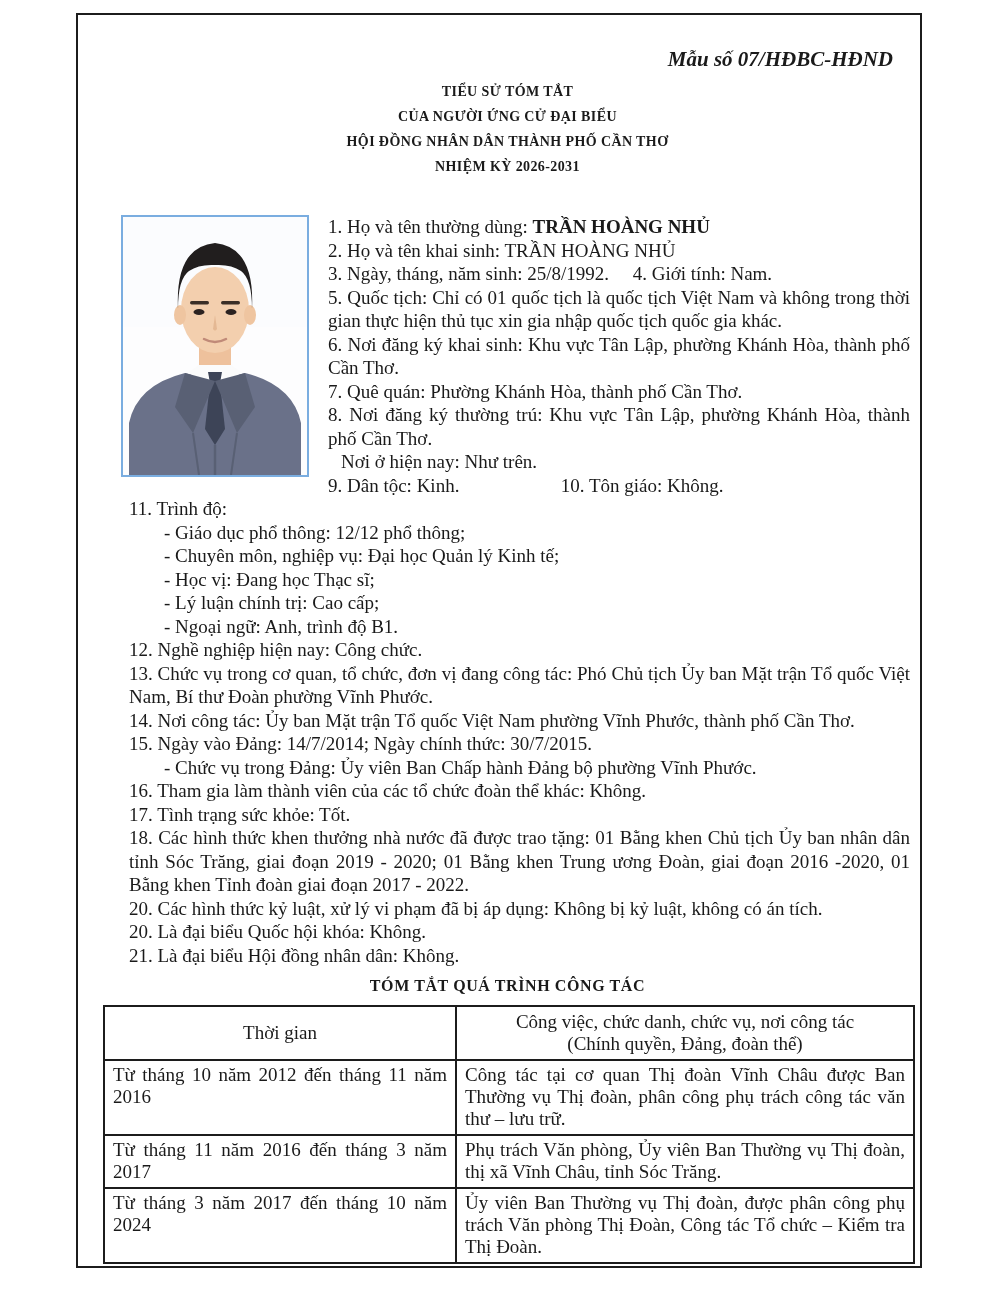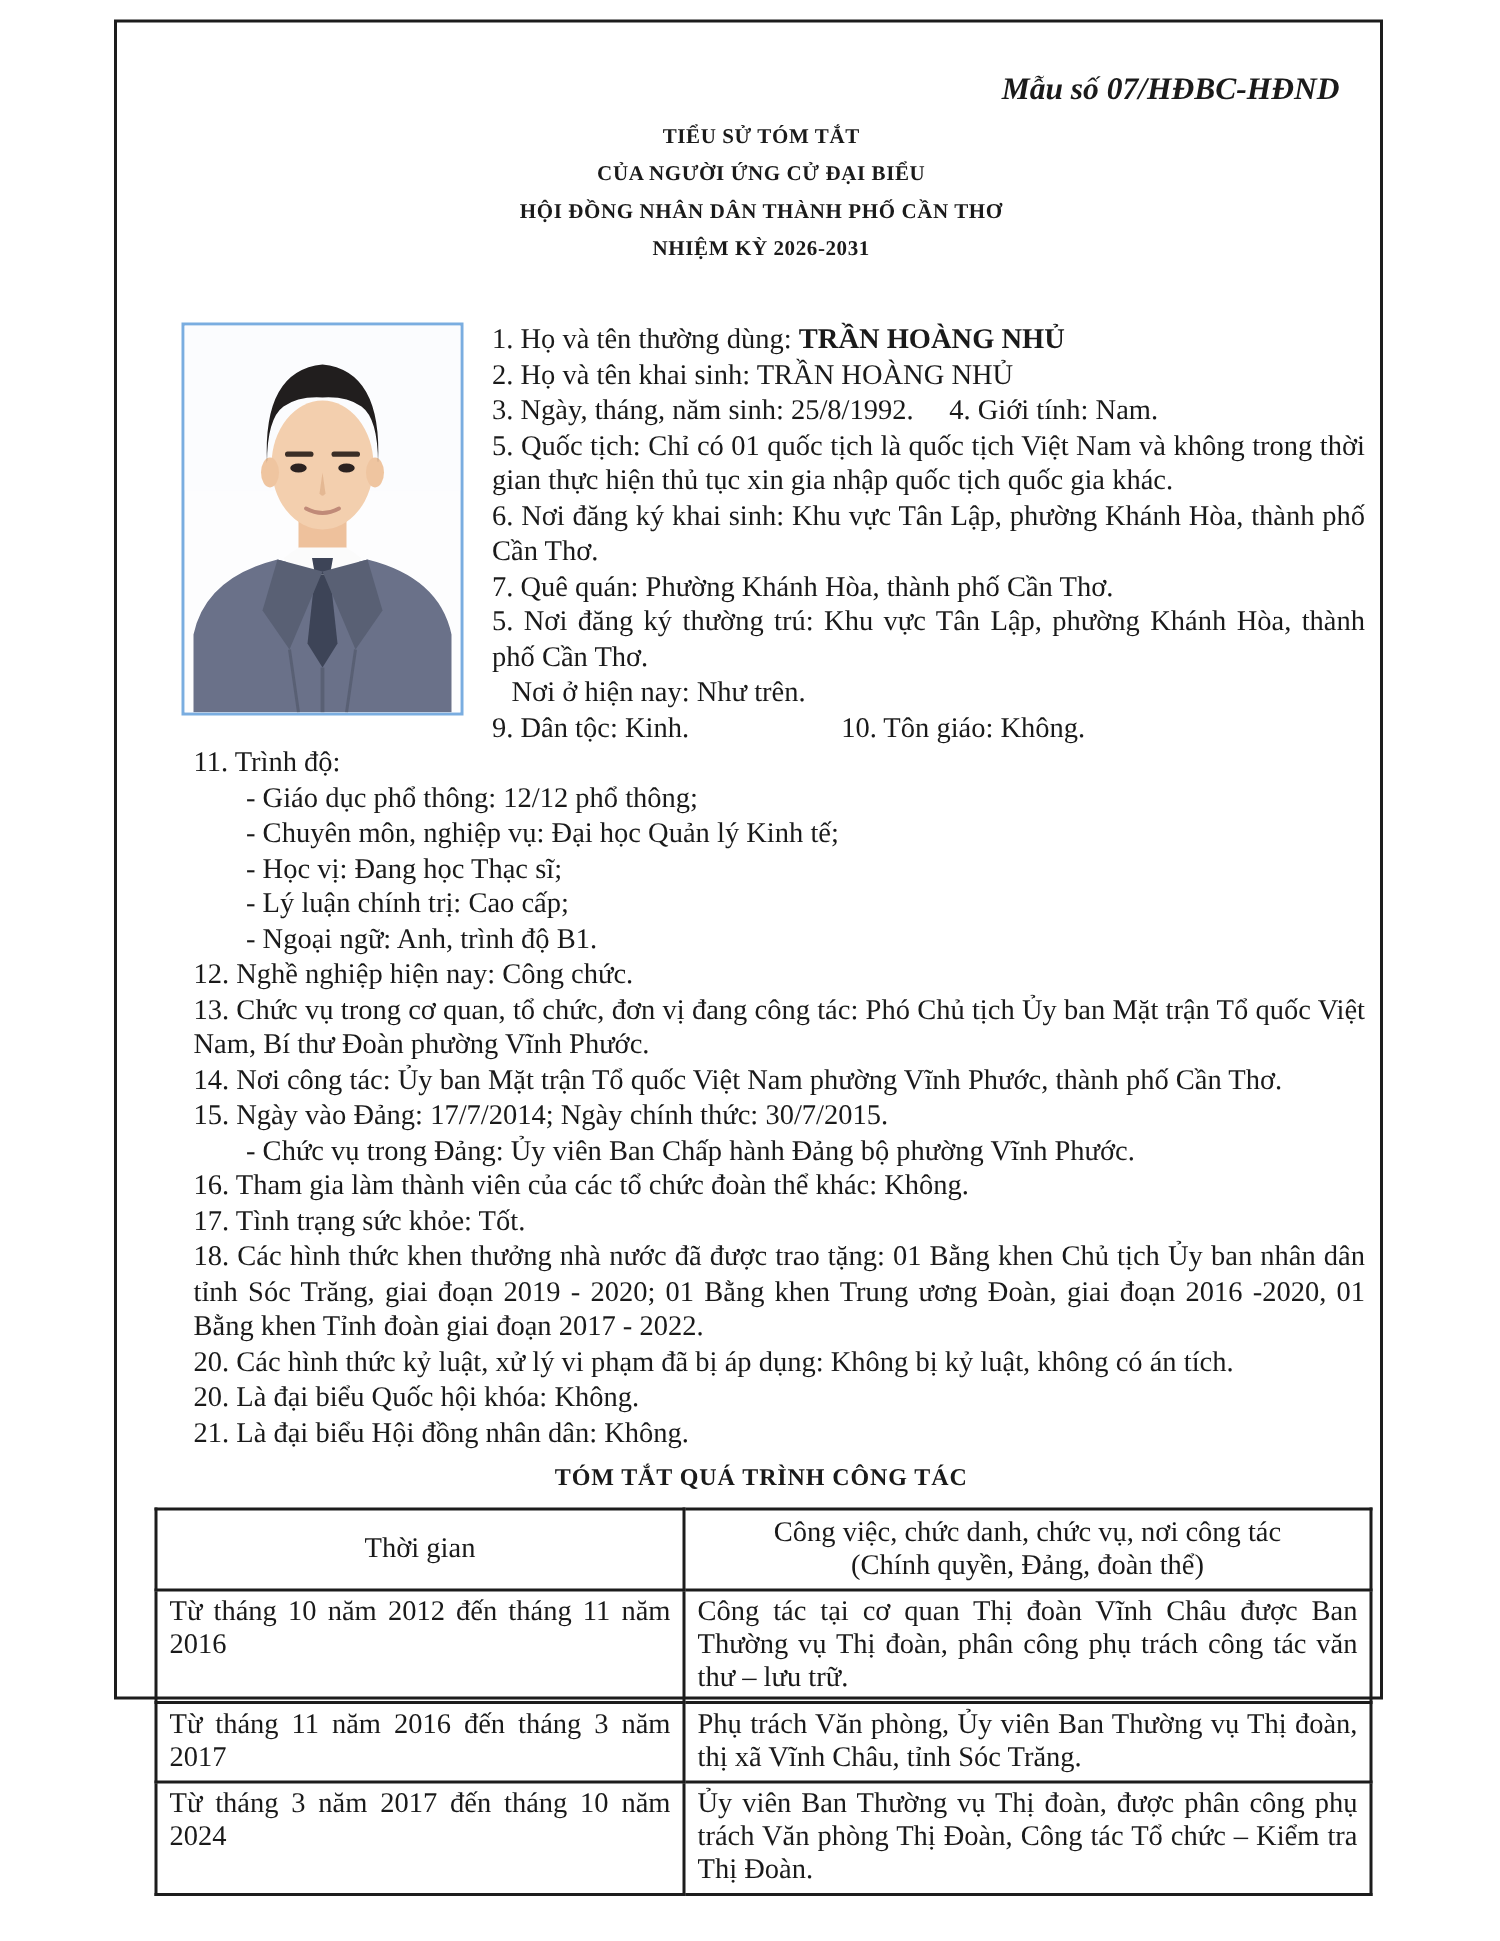--- a/index.html
+++ b/index.html
@@ -6,21 +6,21 @@
   body{
     width:1000px;height:1294px;
     background:#ffffff;
     font-family:"Liberation Serif","DejaVu Serif",serif;
     color:#1a1a1a;
     position:relative;
     -webkit-font-smoothing:antialiased;
   }
   .page{
     position:absolute;left:76px;top:13px;
-    width:846px;height:1120px;
+    width:846px;height:1255px;
     border:2px solid #1c1c1c;
     box-sizing:border-box;
     background:#ffffff;
   }
   .content{
     padding:0 10px 0 27px;
   }
   
   .form-code{
     margin-top:32px;
@@ -172,40 +172,40 @@
           <span class="name-bold">TRẦN HOÀNG NHỦ</span>
         </p>
         <p>2. Họ và tên khai sinh: TRẦN HOÀNG NHỦ</p>
         <p class="pair-line">
           <span class="pair-first-34">3. Ngày, tháng, năm sinh: 25/8/1992.</span>
           <span>4. Giới tính: Nam.</span>
         </p>
         <p class="just">5. Quốc tịch: Chỉ có 01 quốc tịch là quốc tịch Việt Nam và không trong thời gian thực hiện thủ tục xin gia nhập quốc tịch quốc gia khác.</p>
         <p class="just">6. Nơi đăng ký khai sinh: Khu vực Tân Lập, phường Khánh Hòa, thành phố Cần Thơ.</p>
         <p>7. Quê quán: Phường Khánh Hòa, thành phố Cần Thơ.</p>
-        <p class="just">5. Nơi đăng ký thường trú: Khu vực Tân Lập, phường Khánh Hòa, thành phố Cần Thơ.</p>
+        <p class="just">8. Nơi đăng ký thường trú: Khu vực Tân Lập, phường Khánh Hòa, thành phố Cần Thơ.</p>
         <p class="indent-small">Nơi ở hiện nay: Như trên.</p>
         <p class="pair-line">
           <span class="pair-first-910">9. Dân tộc: Kinh.</span>
           <span>10. Tôn giáo: Không.</span>
         </p>
       </div>
     </div>
 
     <div class="bodytext">
       <p>11. Trình độ:</p>
       <p class="indent-sub">- Giáo dục phổ thông: 12/12 phổ thông;</p>
       <p class="indent-sub">- Chuyên môn, nghiệp vụ: Đại học Quản lý Kinh tế;</p>
       <p class="indent-sub">- Học vị: Đang học Thạc sĩ;</p>
       <p class="indent-sub">- Lý luận chính trị: Cao cấp;</p>
       <p class="indent-sub">- Ngoại ngữ: Anh, trình độ B1.</p>
       <p>12. Nghề nghiệp hiện nay: Công chức.</p>
       <p class="just">13. Chức vụ trong cơ quan, tổ chức, đơn vị đang công tác: Phó Chủ tịch Ủy ban Mặt trận Tổ quốc Việt Nam, Bí thư Đoàn phường Vĩnh Phước.</p>
       <p class="just">14. Nơi công tác: Ủy ban Mặt trận Tổ quốc Việt Nam phường Vĩnh Phước, thành phố Cần Thơ.</p>
-      <p>15. Ngày vào Đảng: 17/7/2014; Ngày chính thức: 30/7/2015.</p>
+      <p>15. Ngày vào Đảng: 14/7/2014; Ngày chính thức: 30/7/2015.</p>
       <p class="indent-sub">- Chức vụ trong Đảng: Ủy viên Ban Chấp hành Đảng bộ phường Vĩnh Phước.</p>
       <p>16. Tham gia làm thành viên của các tổ chức đoàn thể khác: Không.</p>
       <p>17. Tình trạng sức khỏe: Tốt.</p>
       <p class="just">18. Các hình thức khen thưởng nhà nước đã được trao tặng: 01 Bằng khen Chủ tịch Ủy ban nhân dân tỉnh Sóc Trăng, giai đoạn 2019 - 2020; 01 Bằng khen Trung ương Đoàn, giai đoạn 2016 -2020, 01 Bằng khen Tỉnh đoàn giai đoạn 2017 - 2022.</p>
       <p class="just">20. Các hình thức kỷ luật, xử lý vi phạm đã bị áp dụng: Không bị kỷ luật, không có án tích.</p>
       <p>20. Là đại biểu Quốc hội khóa: Không.</p>
       <p>21. Là đại biểu Hội đồng nhân dân: Không.</p>
     </div>
 
     <div class="section-title">TÓM TẮT QUÁ TRÌNH CÔNG TÁC</div>

